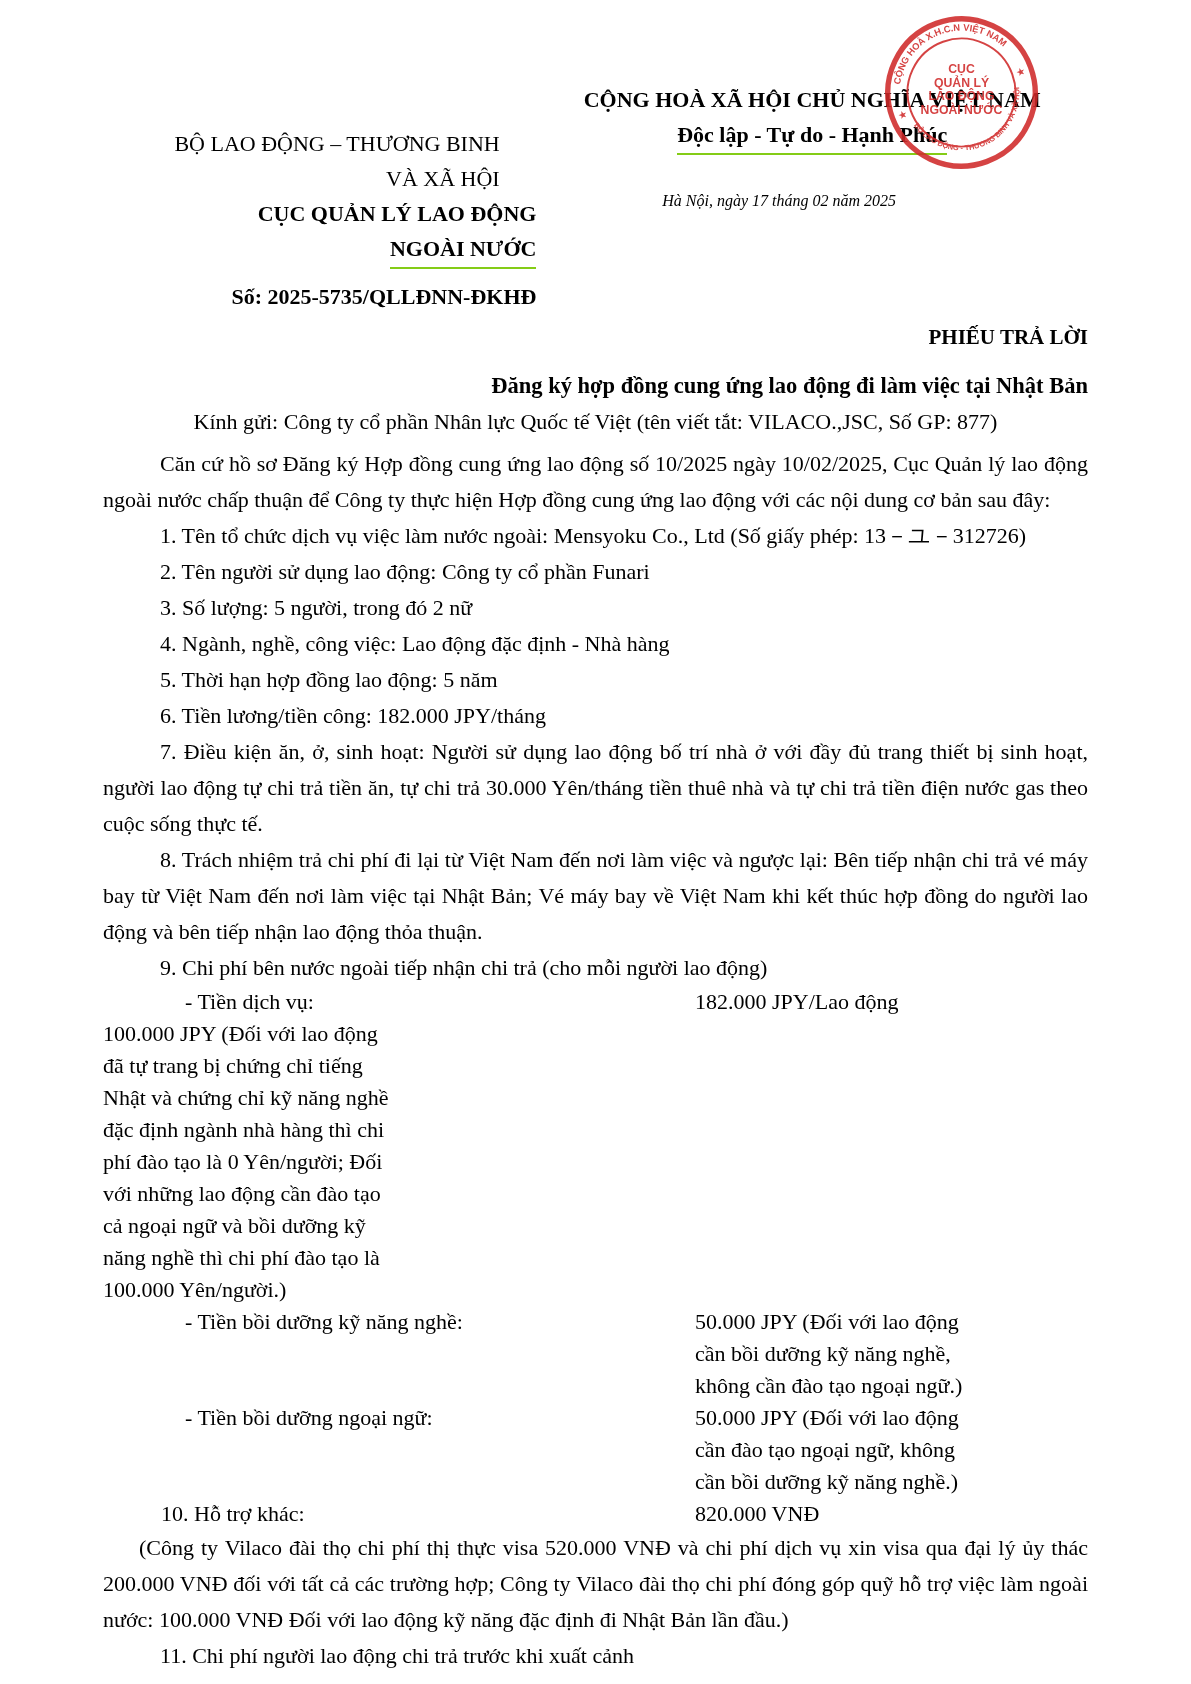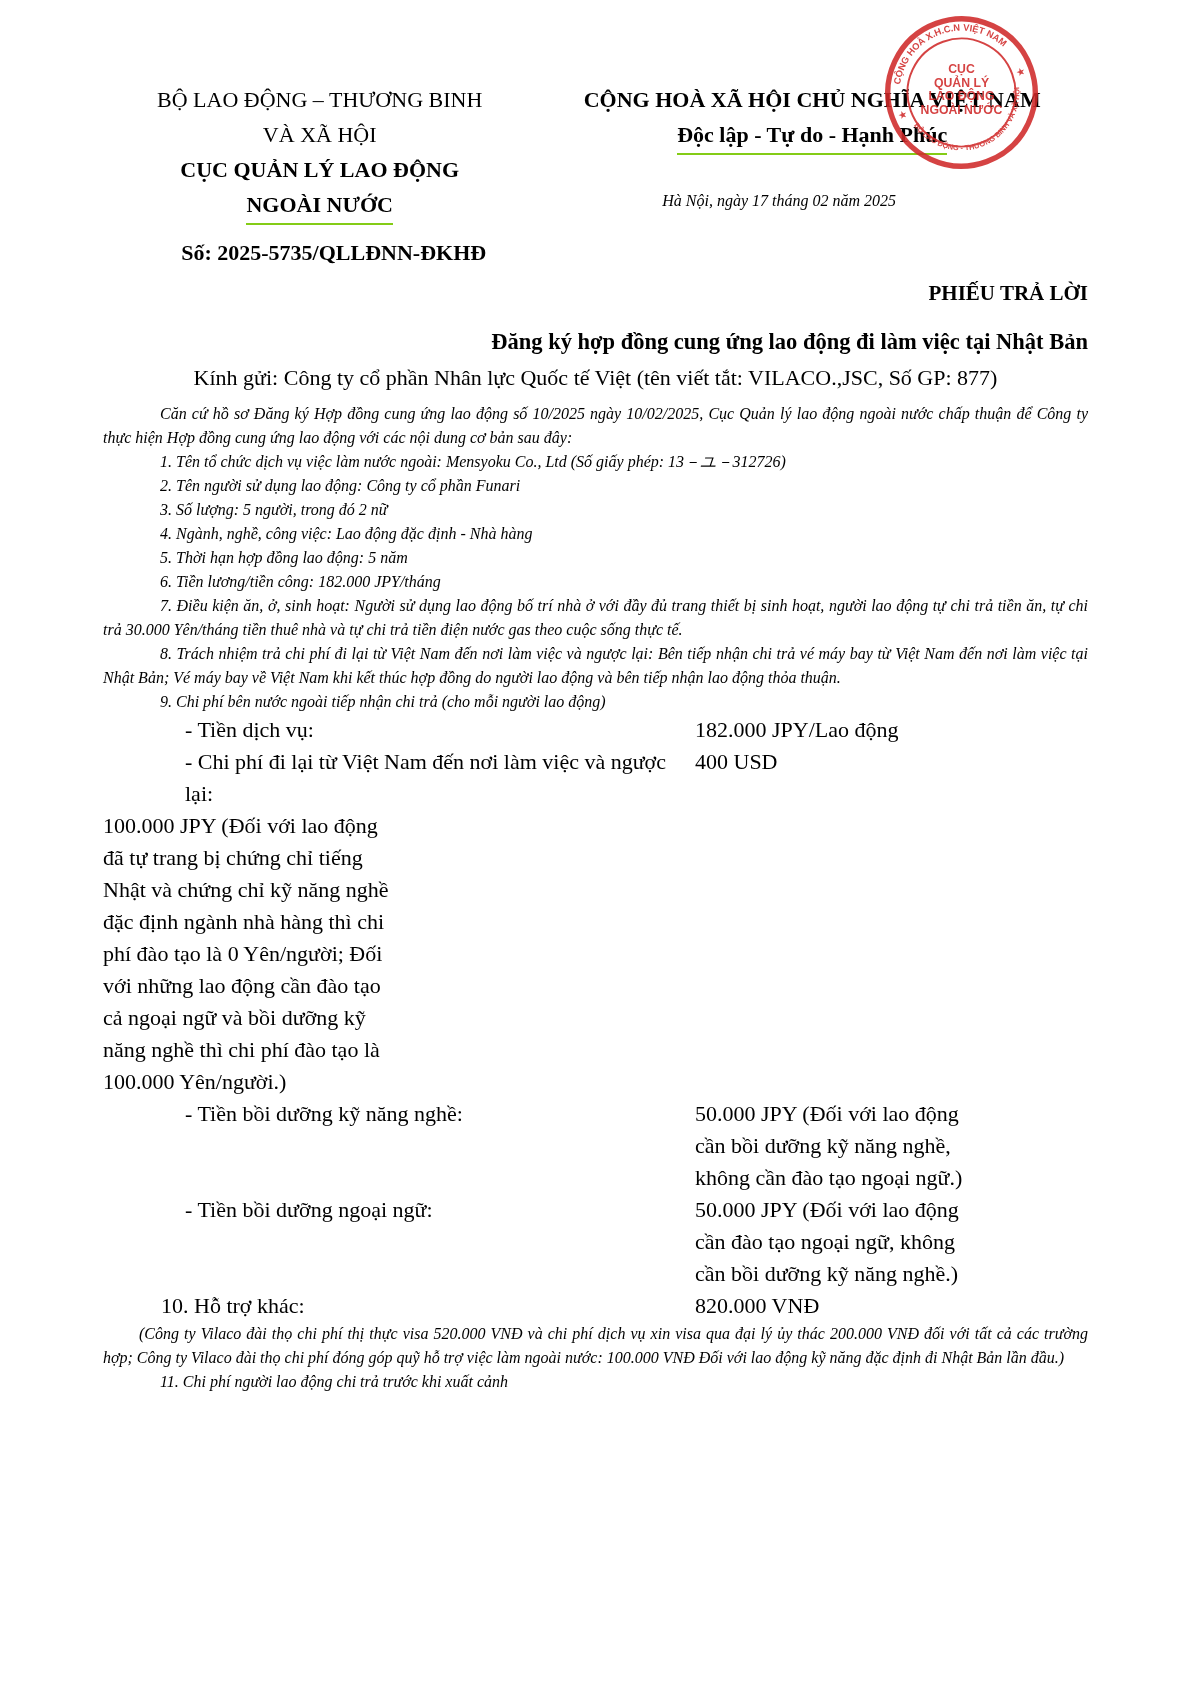--- a/index.html
+++ b/index.html
@@ -7,34 +7,34 @@
     position:relative;
     width:1191px; height:1684px;
     background:#ffffff;
     color:#000;
     font-family:"Liberation Serif", serif;
     box-sizing:border-box;
     padding:82px 103px 0 103px;
     overflow:hidden;
   }
   .header-row { display:flex; }
-  .hcol-left  { width:44%; text-align:center; }
+  .hcol-left  { width:44%; text-align:right;margin-top:44px; }
   .hcol-right { width:56%; text-align:center; }
   .h-line { font-size:22px; line-height:35px; }
   .org-name { max-width:360px; margin:0 auto; }
   .bold { font-weight:bold; }
   .u { display:inline-block; border-bottom:2px solid #84cc16; padding-bottom:1px; }
   .doc-number { font-size:22px; line-height:35px; margin-top:10px; padding-left:28px;font-weight:bold; }
   .dateline { font-size:16px; line-height:35px; font-style:italic; margin-top:28px; text-align:center; padding-right:66px; }
 
   .title { text-align:right; font-weight:bold; font-size:21px; line-height:34px; margin-top:6px; }
   .subtitle { text-align:right; font-weight:bold; font-size:22.5px; line-height:32px; margin-top:16px; }
   .salutation { text-align:center; font-size:22px; line-height:32px; margin-top:4px; }
 
-  .para { font-size:16px; line-height:24px; text-align:justify; text-indent:57px;font-style:italic; }
+  .para { font-size:22px; line-height:36px; text-align:justify; text-indent:57px; }
   .intro { margin-top:8px; }
   .note { text-indent:36px; }
 
   .fee-row { display:flex; font-size:22px; line-height:32px; }
   .fee-label { flex:none; width:592px; padding-left:82px; box-sizing:border-box; }
   .fee-value { flex:none; width:294px; }
   .sec10 .fee-label { padding-left:58px; }
 
   .stamp {
     position:absolute; left:883px; top:14px;
@@ -98,24 +98,20 @@
   <div class="para">7. Điều kiện ăn, ở, sinh hoạt: Người sử dụng lao động bố trí nhà ở với đầy đủ trang thiết bị sinh hoạt, người lao động tự chi trả tiền ăn, tự chi trả 30.000 Yên/tháng tiền thuê nhà và tự chi trả tiền điện nước gas theo cuộc sống thực tế.</div>
   <div class="para">8. Trách nhiệm trả chi phí đi lại từ Việt Nam đến nơi làm việc và ngược lại: Bên tiếp nhận chi trả vé máy bay từ Việt Nam đến nơi làm việc tại Nhật Bản; Vé máy bay về Việt Nam khi kết thúc hợp đồng do người lao động và bên tiếp nhận lao động thỏa thuận.</div>
 
   <div class="para">9. Chi phí bên nước ngoài tiếp nhận chi trả (cho mỗi người lao động)</div>
 
   <div class="fee-row">
     <div class="fee-label">- Tiền dịch vụ:</div>
     <div class="fee-value">182.000 JPY/Lao động</div>
   </div>
   <div class="fee-row">
-    <div class="fee-label">- Chi phí đi lại từ Việt Nam đến nơi làm việc và ngược lại:</div>
-    <div class="fee-value">400 USD</div>
-  </div>
-  <div class="fee-row">
     <div class="fee-value">100.000 JPY (Đối với lao động đã tự trang bị chứng chỉ tiếng Nhật và chứng chỉ kỹ năng nghề đặc định ngành nhà hàng thì chi phí đào tạo là 0 Yên/người; Đối với những lao động cần đào tạo cả ngoại ngữ và bồi dưỡng kỹ năng nghề thì chi phí đào tạo là 100.000 Yên/người.)</div>
   </div>
   <div class="fee-row">
     <div class="fee-label">- Tiền bồi dưỡng kỹ năng nghề:</div>
     <div class="fee-value">50.000 JPY (Đối với lao động cần bồi dưỡng kỹ năng nghề, không cần đào tạo ngoại ngữ.)</div>
   </div>
   <div class="fee-row">
     <div class="fee-label">- Tiền bồi dưỡng ngoại ngữ:</div>
     <div class="fee-value">50.000 JPY (Đối với lao động cần đào tạo ngoại ngữ, không cần bồi dưỡng kỹ năng nghề.)</div>
   </div>

